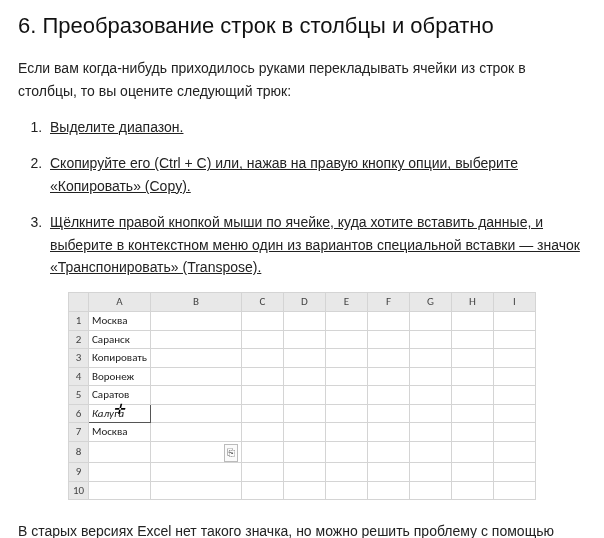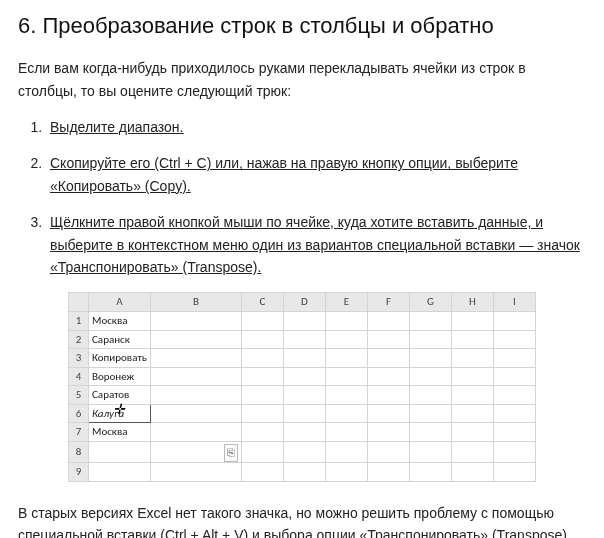--- a/index.html
+++ b/index.html
@@ -225,17 +225,29 @@
           <td></td>
           <td></td>
           <td></td>
           <td></td>
           <td></td>
           <td></td>
           <td></td>
           <td></td>
           <td></td>
         </tr>
+    <tr>
+          <td class="rowh">10</td>
+          <td></td>
+          <td></td>
+          <td></td>
+          <td></td>
+          <td></td>
+          <td></td>
+          <td></td>
+          <td></td>
+          <td></td>
+        </tr>
   </tbody>
     </table>
 </div>
 
 <p class="outro">В старых версиях Excel нет такого значка, но можно решить проблему с помощью специальной вставки (Ctrl + Alt + V) и выбора опции «Транспонировать» (Transpose).</p>
 
 </body></html>

